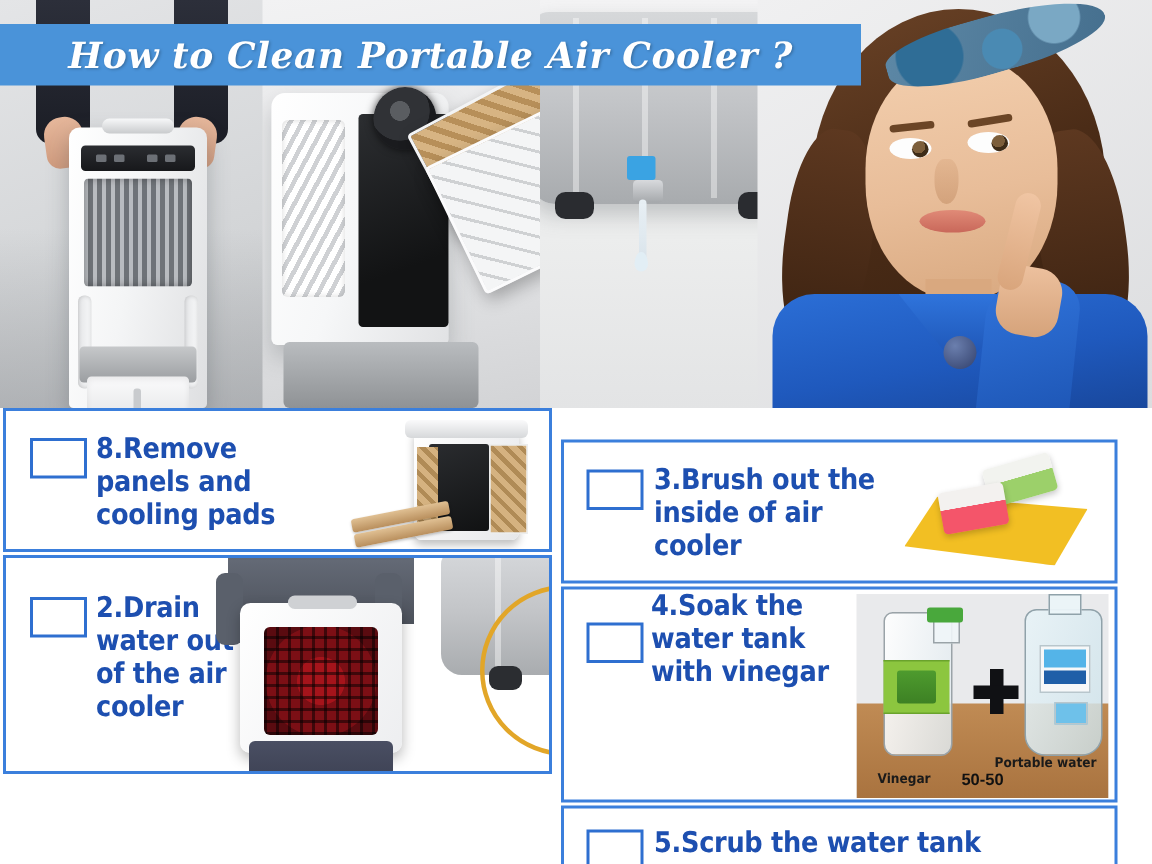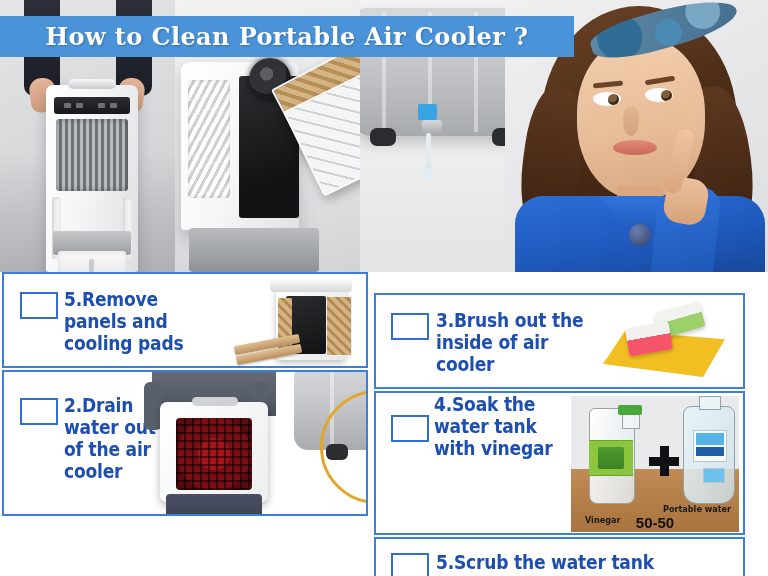--- a/index.html
+++ b/index.html
@@ -132,21 +132,21 @@
     background:linear-gradient(170deg,#eec2a0,#d4a178);transform:rotate(10deg);}
   .pd-necklace{position:absolute;left:124px;top:224px;width:22px;height:22px;border-radius:50%;
     background:radial-gradient(circle at 35% 30%,#6b7fae,#32406b);}
 
   
   .banner{position:absolute;left:0;top:16px;width:574px;height:41px;background:#4a93d9;z-index:6;}
   .banner-text{
     position:absolute;left:0;top:0;width:100%;height:100%;
     display:flex;align-items:center;justify-content:center;
     color:#ffffff;font-family:"DejaVu Serif", serif;
-    font-weight:700;font-size:24px;letter-spacing:.4px;
+    font-style:italic;font-weight:700;font-size:24px;letter-spacing:.4px;
     text-shadow:1px 1px 2px rgba(0,0,0,.25);
     white-space:nowrap;
   }
 
   
   .steps{position:absolute;left:0;top:272px;width:768px;height:304px;}
   .col{position:absolute;top:0;}
   .col-left{left:2px;width:366px;}
   .col-right{left:374px;width:371px;margin-top:21px;}
 
@@ -248,21 +248,21 @@
   .a4-jugneck{position:absolute;left:128px;top:0px;width:20px;height:12px;background:rgba(235,244,248,.95);border:1px solid #90a2aa;}
   .a4-jlabel{position:absolute;left:122px;top:34px;width:32px;height:30px;background:#f6f8f9;border:1px solid #b8c6cc;}
   .a4-jlabel:before{content:"";position:absolute;left:2px;top:2px;width:28px;height:12px;background:#54b4e8;}
   .a4-jlabel:after{content:"";position:absolute;left:2px;top:16px;width:28px;height:9px;background:#1f5fa8;}
   .a4-jsmall{position:absolute;left:132px;top:72px;width:20px;height:13px;background:#6ec1ea;border:1px solid #b8c6cc;}
   .a4-cap-l,.a4-cap-r{position:absolute;font-size:9px;font-weight:700;color:#1a1a1a;
     font-family:"DejaVu Sans Condensed","Liberation Sans", sans-serif;}
   .a4-cap-l{left:14px;top:119px;}
   .a4-cap-r{left:92px;top:108px;}
   .a4-ratio{position:absolute;left:0;top:118px;width:100%;text-align:center;
-    font-size:15px;font-weight:700;color:#111;font-family:"Liberation Sans", sans-serif;}
+    font-size:11px;font-weight:700;color:#111;font-family:"Liberation Sans", sans-serif;}
 </style>
 </head>
 <body>
 
 <div class="page">
 
   <div class="hero">
 
     <div class="photo photo-a">
       <div class="wall-shadow"></div>
@@ -341,21 +341,21 @@
   <div class="banner">
     <div class="banner-text">How to Clean Portable Air  Cooler ?</div>
   </div>
 
   <div class="steps">
 
     <div class="col col-left">
 
       <div class="step s1">
         <div class="chk"></div>
-        <div class="step-text">5.Remove panels and cooling pads</div>
+        <div class="step-text">8.Remove panels and cooling pads</div>
         <div class="art1">
           <div class="a1-body"></div>
           <div class="a1-top"></div>
           <div class="a1-cav"></div>
           <div class="a1-pad-r"></div>
           <div class="a1-pad-l"></div>
           <div class="a1-strip one"></div>
           <div class="a1-strip two"></div>
         </div>
       </div>

